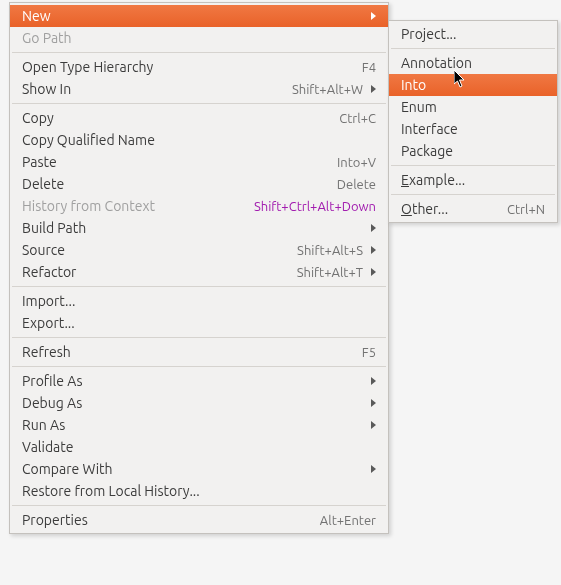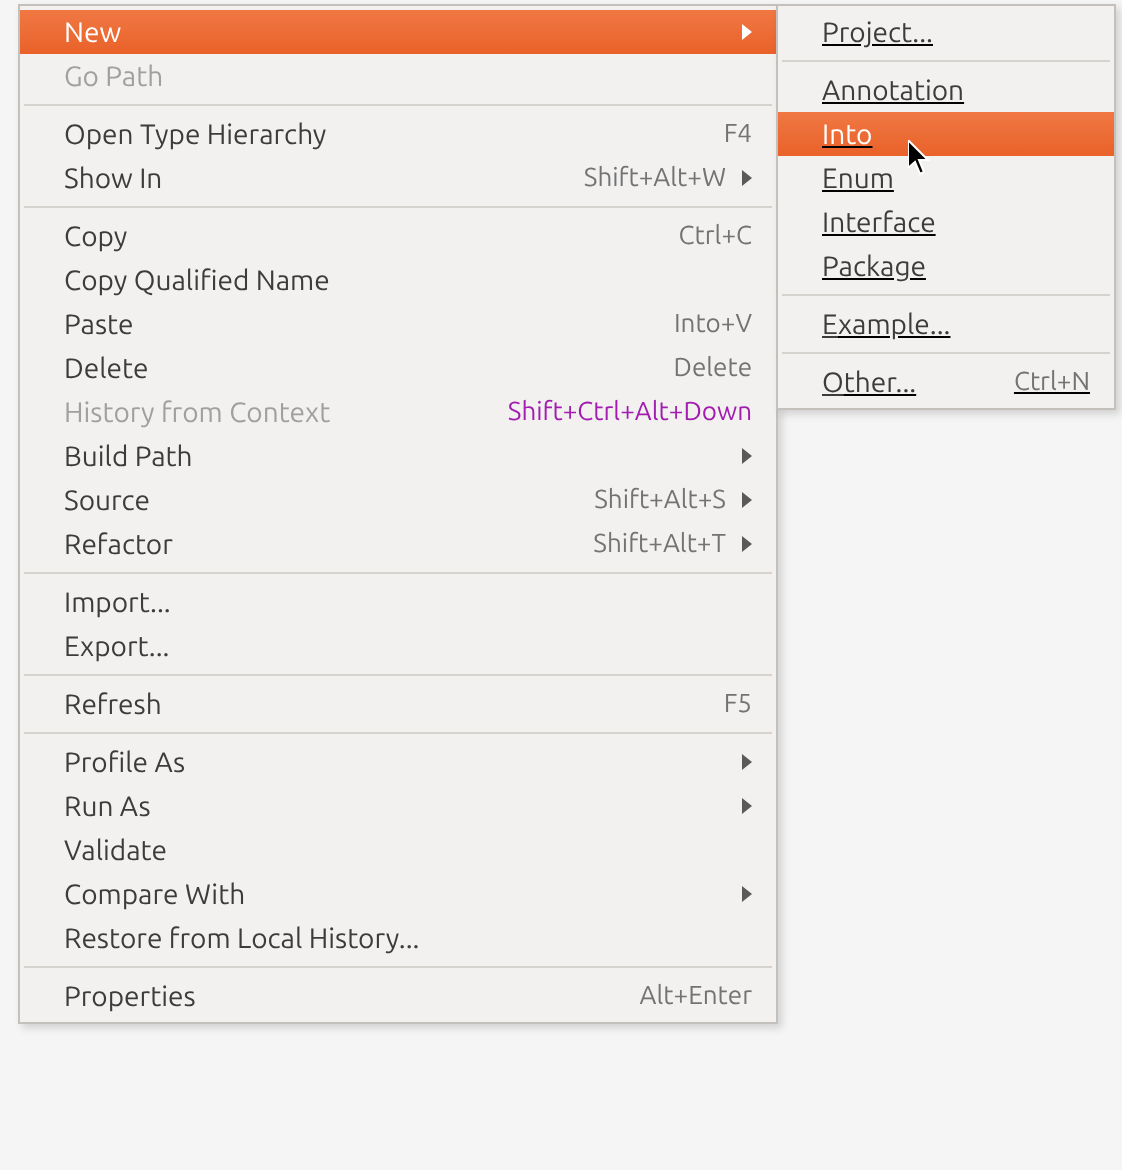--- a/index.html
+++ b/index.html
@@ -23,29 +23,28 @@
       box-shadow: 2px 2px 4px rgba(0,0,0,0.15);
       padding: 2px 0;
     }
     .menu-main {
       left: 9px;
       top: 2px;
       width: 380px;
     }
     .menu-sub {
       left: 388px;
-      top: 2px;
+      top: 20px;
       width: 170px;
-      text-decoration: underline;
     }
     .menu-item {
       display: flex;
       align-items: center;
       justify-content: flex-end;
-      padding: 3px 12px 3px 22px;
+      padding: 3px 12px 3px 12px;
       color: #3c3c3c;
       cursor: default;
       height: 22px;
       white-space: nowrap;
     }
     .menu-item.highlighted {
       background: linear-gradient(to bottom, #f07843, #e96229);
       color: #ffffff;
     }
     .menu-item.disabled {
@@ -158,20 +157,24 @@
   <div class="menu-item">
     <span class="label">Refresh</span>
     <span class="shortcut">F5</span>
   </div>
   <div class="menu-separator"></div>
   <div class="menu-item">
     <span class="label">Profile As</span>
     <span class="submenu-arrow"></span>
   </div>
   <div class="menu-item">
+    <span class="label">Debug As</span>
+    <span class="submenu-arrow"></span>
+  </div>
+  <div class="menu-item">
     <span class="label">Run As</span>
     <span class="submenu-arrow"></span>
   </div>
   <div class="menu-item">
     <span class="label">Validate</span>
   </div>
   <div class="menu-item">
     <span class="label">Compare With</span>
     <span class="submenu-arrow"></span>
   </div>

